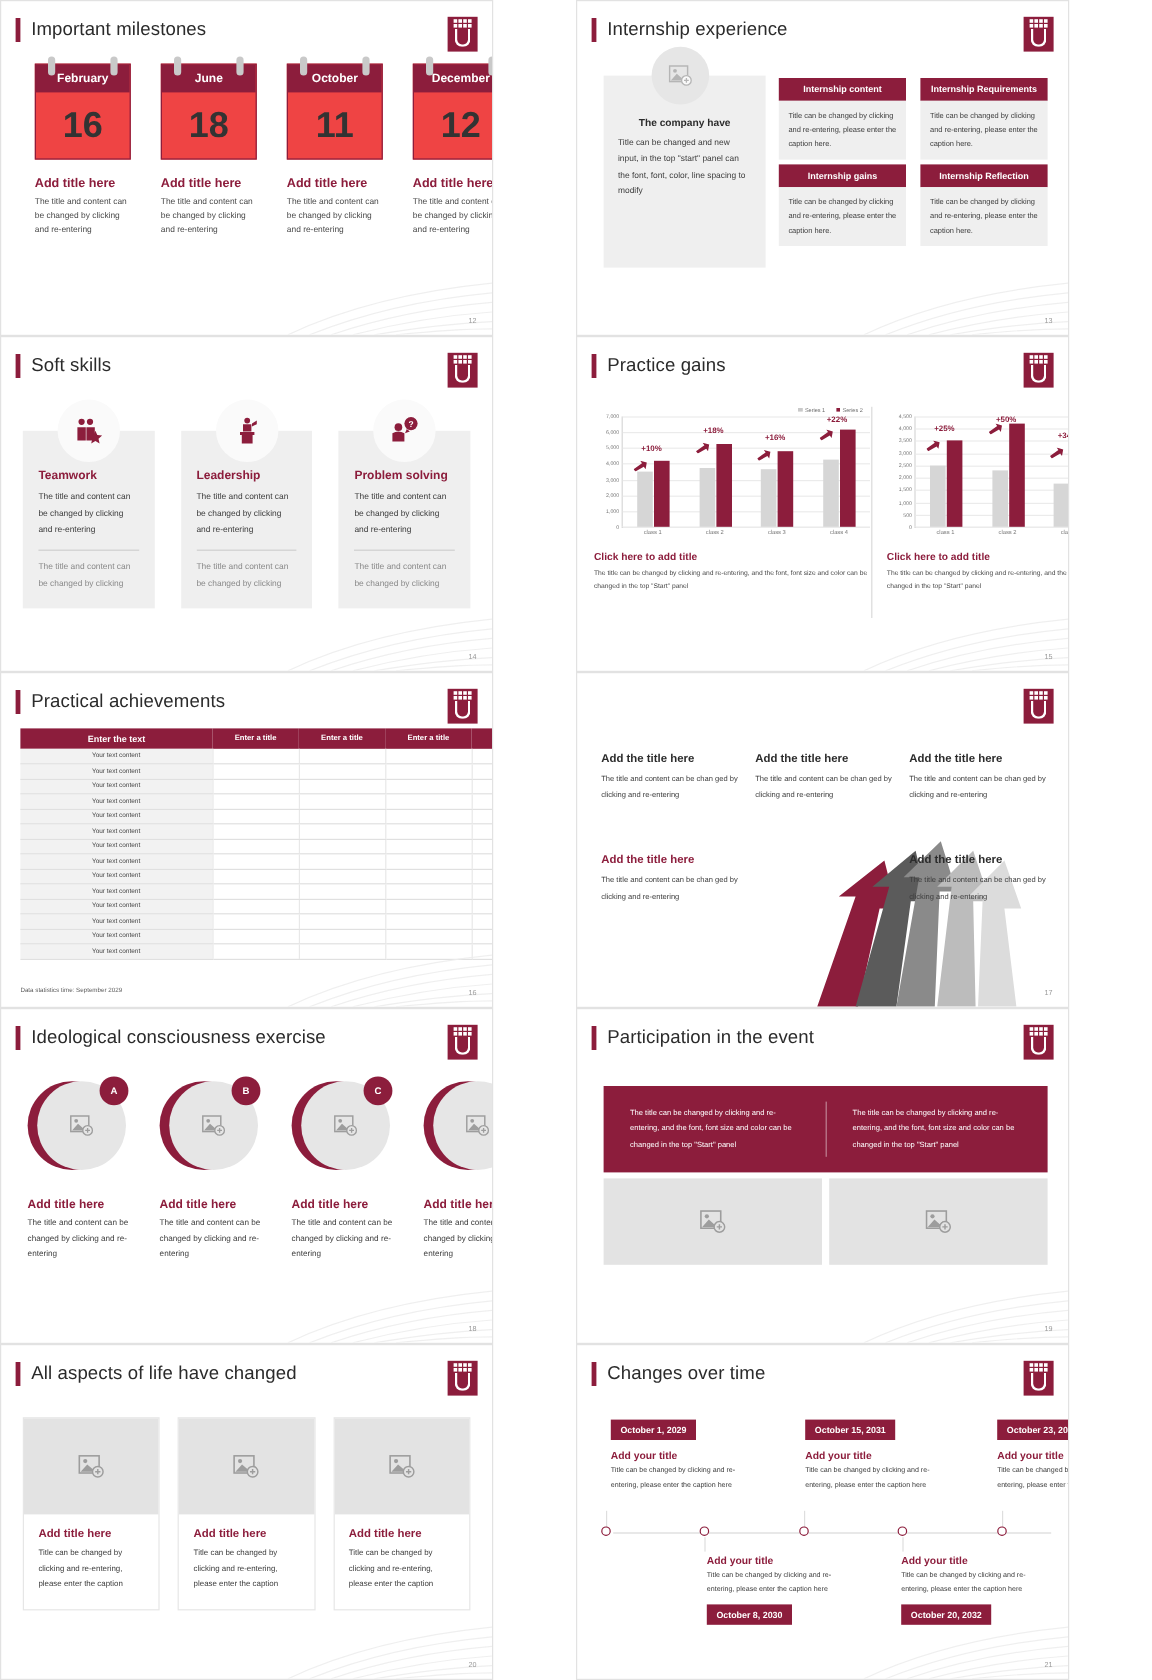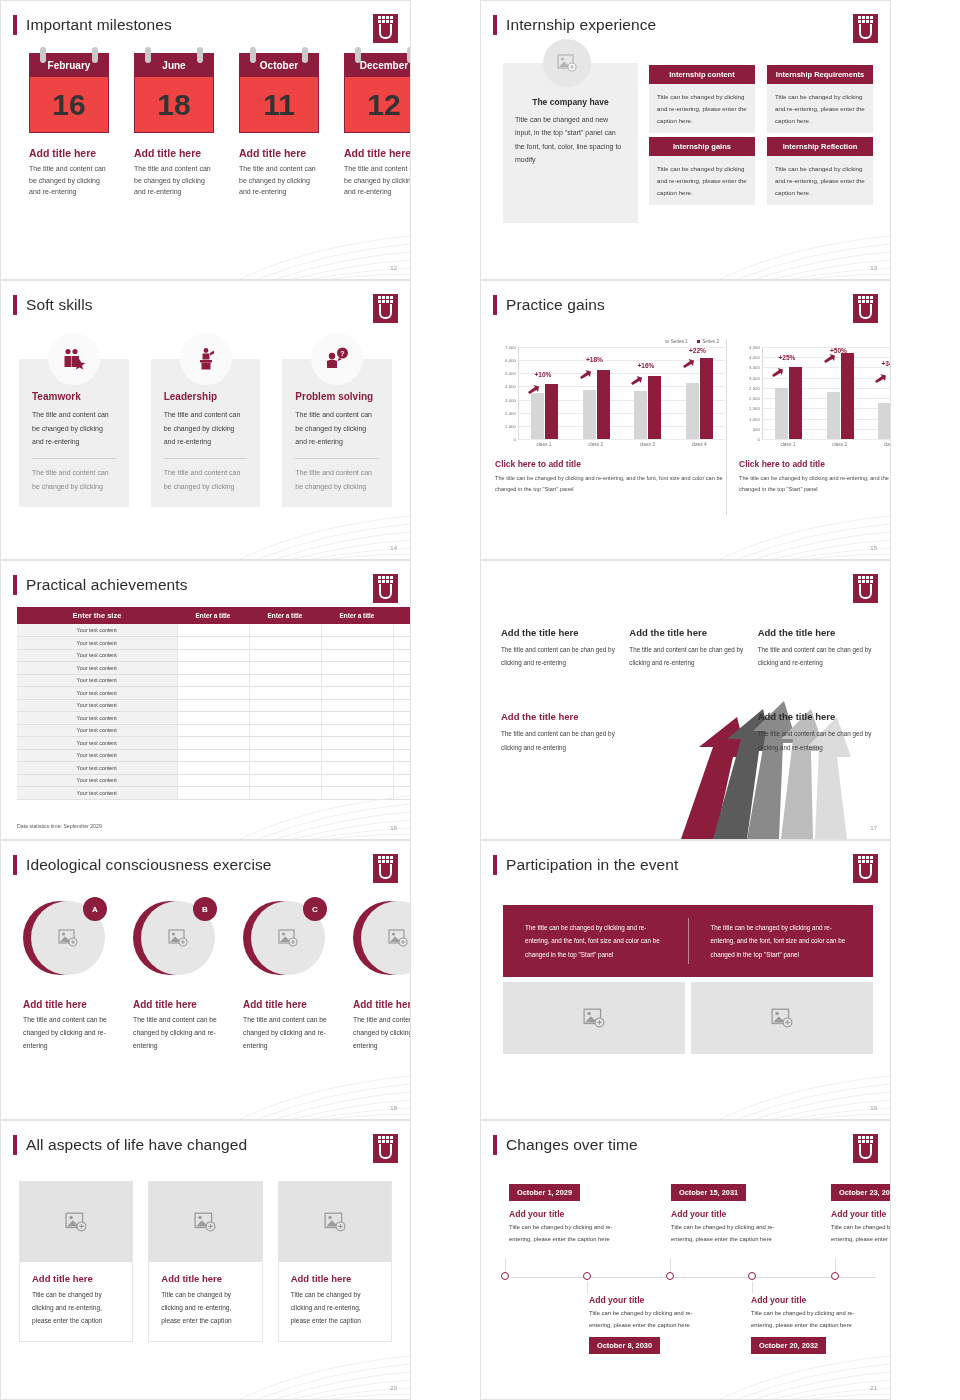--- a/index.html
+++ b/index.html
@@ -643,21 +643,21 @@
           <i></i>
           <i></i>
           <i></i>
         </div>
       <div class="u"></div>
     </div>
 
     <table class="tbl">
       <thead>
           <tr id="thead0">
-            <th class="first">Enter the size</th>
+            <th class="first">Enter the text</th>
             <th>Enter a title</th>
             <th>Enter a title</th>
             <th>Enter a title</th>
             <th>Enter a title</th>
           </tr>
         </thead>
       <tbody id="tbody0">
           <tr>
             <td class="c1">Your text content</td>
             <td class="blank"></td>

